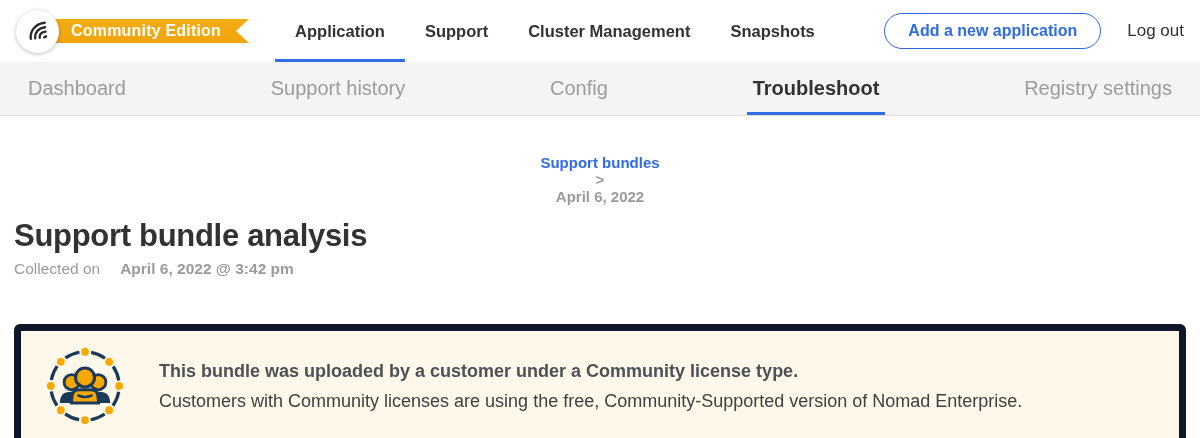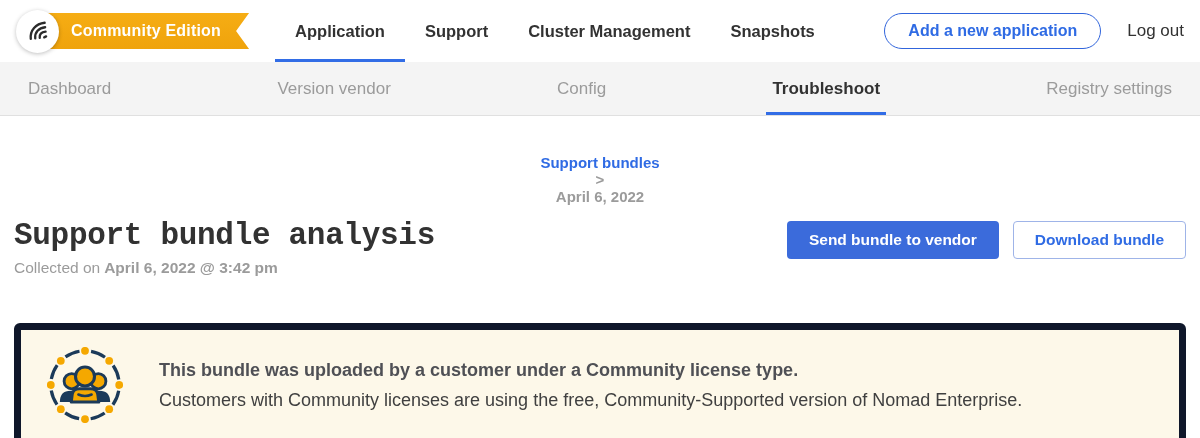--- a/index.html
+++ b/index.html
@@ -5,54 +5,54 @@
   * { margin:0; padding:0; box-sizing:border-box; }
   html,body { width:1200px; height:438px; background:#fff; overflow:hidden;
     font-family:"Liberation Sans", sans-serif; -webkit-font-smoothing:antialiased; }
 
   
   .topnav { height:62px; background:#fff; display:flex; align-items:center; padding:0 16px; }
   .brand { display:flex; align-items:center; position:relative; }
   .logo-circle { width:43px; height:43px; border-radius:50%; background:#fff;
     box-shadow:0 1px 4px rgba(0,0,0,.25); display:flex; align-items:center; justify-content:center;
     position:relative; z-index:2; }
-  .ribbon { height:36px; margin-left:-16px; padding:0 28px 0 28px; display:flex; align-items:center;
+  .ribbon { height:24px; margin-left:-16px; padding:0 28px 0 28px; display:flex; align-items:center;
     background:linear-gradient(180deg,#F6AD14,#EFA30C); position:relative; z-index:1;
     clip-path:polygon(0 0, 100% 0, calc(100% - 13px) 50%, 100% 100%, 0 100%); }
   .ribbon span { color:#fff; font-size:16px; font-weight:bold; letter-spacing:.2px; }
 
   .tabs { display:flex; align-self:stretch; margin-left:26px; }
   .tab { display:flex; align-items:center; padding:3px 20px 0 20px; border-bottom:3px solid transparent;
     font-size:16.5px; font-weight:600; color:#323232; cursor:pointer; text-decoration:none; }
   .tab.active { border-bottom-color:#326DE6; }
 
   .topnav-right { margin-left:auto; display:flex; align-items:center; }
   .pill-btn { height:36px; padding:0 23px; border:1.5px solid #3165DC; border-radius:19px;
     background:#fff; color:#2F6BE4; font-size:16px; font-weight:bold; cursor:pointer;
     font-family:"Liberation Sans", sans-serif; }
   .logout { margin-left:26px; font-size:17px; color:#323232; cursor:pointer; text-decoration:none; }
 
   
   .subnav { height:54px; background:#F4F4F4; border-bottom:1px solid #E0E0E0;
     display:flex; justify-content:space-between; align-items:stretch; padding:0 22px; }
   .subtab { display:flex; align-items:center; padding:3px 6px 0 6px; border-bottom:3px solid transparent;
-    font-size:17px; font-weight:500; color:#9B9B9B; cursor:pointer; text-decoration:none; }
+    font-size:20px; font-weight:500; color:#9B9B9B; cursor:pointer; text-decoration:none; }
   .subtab.active { color:#323232; font-weight:600; border-bottom-color:#326DE6; }
 
   
   .content { padding:0 14px; }
   .breadcrumb { margin-top:38px; font-size:15px; display:flex; align-items:center;flex-direction:column; }
   .breadcrumb a { color:#2F6BE4; font-weight:bold; text-decoration:none; cursor:pointer; }
   .breadcrumb .sep { color:#9B9B9B; font-weight:bold; margin:0 9px; }
   .breadcrumb .current { color:#9B9B9B; font-weight:bold; }
 
   .title-row { margin-top:13px; display:flex; justify-content:space-between; align-items:flex-start; }
-  h1.page-title { font-size:31px; font-weight:800; color:#323232; letter-spacing:-.3px;font-family:Liberation Mono, monospace; }
+  h1.page-title { font-size:31px; font-weight:800; color:#323232; letter-spacing:-.3px; }
   .collected { margin-top:6px; font-size:15.5px; color:#9B9B9B; }
-  .collected .prefix { margin-right:4px; }
+  .collected .prefix { margin-right:20px; }
   .collected .date { font-weight:bold; }
 
   .actions { display:flex; align-items:center; margin-top:3px; }
   .btn { height:38px; border-radius:4px; font-size:15.5px; font-weight:bold; cursor:pointer;
     font-family:"Liberation Sans", sans-serif; }
   .btn-primary { background:#3B6BDB; color:#fff; border:none; padding:0 22px; }
   .btn-outline { background:#fff; color:#2F6BE4; border:1px solid #9FB4E8; padding:0 21px; margin-left:14px; }
 
   
   .banner { margin-top:46px; height:124px; background:#FDF8E9; border:7px solid #0f172a;
@@ -92,44 +92,40 @@
     </nav>
 
     <div class="topnav-right">
       <button class="pill-btn">Add a new application</button>
       <a class="logout">Log out</a>
     </div>
   </header>
 
   <nav class="subnav">
     <a class="subtab">Dashboard</a>
-    <a class="subtab">Version vendor</a>
+    <a class="subtab">Support history</a>
     <a class="subtab">Config</a>
     <a class="subtab active">Troubleshoot</a>
     <a class="subtab">Registry settings</a>
   </nav>
 
   <main class="content">
 
     <div class="breadcrumb">
       <a>Support bundles</a>
       <span class="sep">&gt;</span>
       <span class="current">April 6, 2022</span>
     </div>
 
     <div class="title-row">
       <div>
         <h1 class="page-title">Support bundle analysis</h1>
         <p class="collected">
           <span class="prefix">Collected on</span><span class="date">April 6, 2022 @ 3:42 pm</span>
         </p>
-      </div>
-      <div class="actions">
-        <button class="btn btn-primary">Send bundle to vendor</button>
-        <button class="btn btn-outline">Download bundle</button>
       </div>
     </div>
 
     <div class="banner">
       <svg class="banner-icon" viewBox="0 0 80 80" fill="none">
         <circle cx="40" cy="40" r="36" stroke="#1B3A59" stroke-width="3.4" stroke-dasharray="16 12.27" stroke-dashoffset="22.1"></circle>
         <g fill="#F5A800">
           <circle cx="76" cy="40" r="4.1"></circle>
             <circle cx="65.46" cy="65.46" r="4.1"></circle>
           <circle cx="40" cy="76" r="4.1"></circle>

